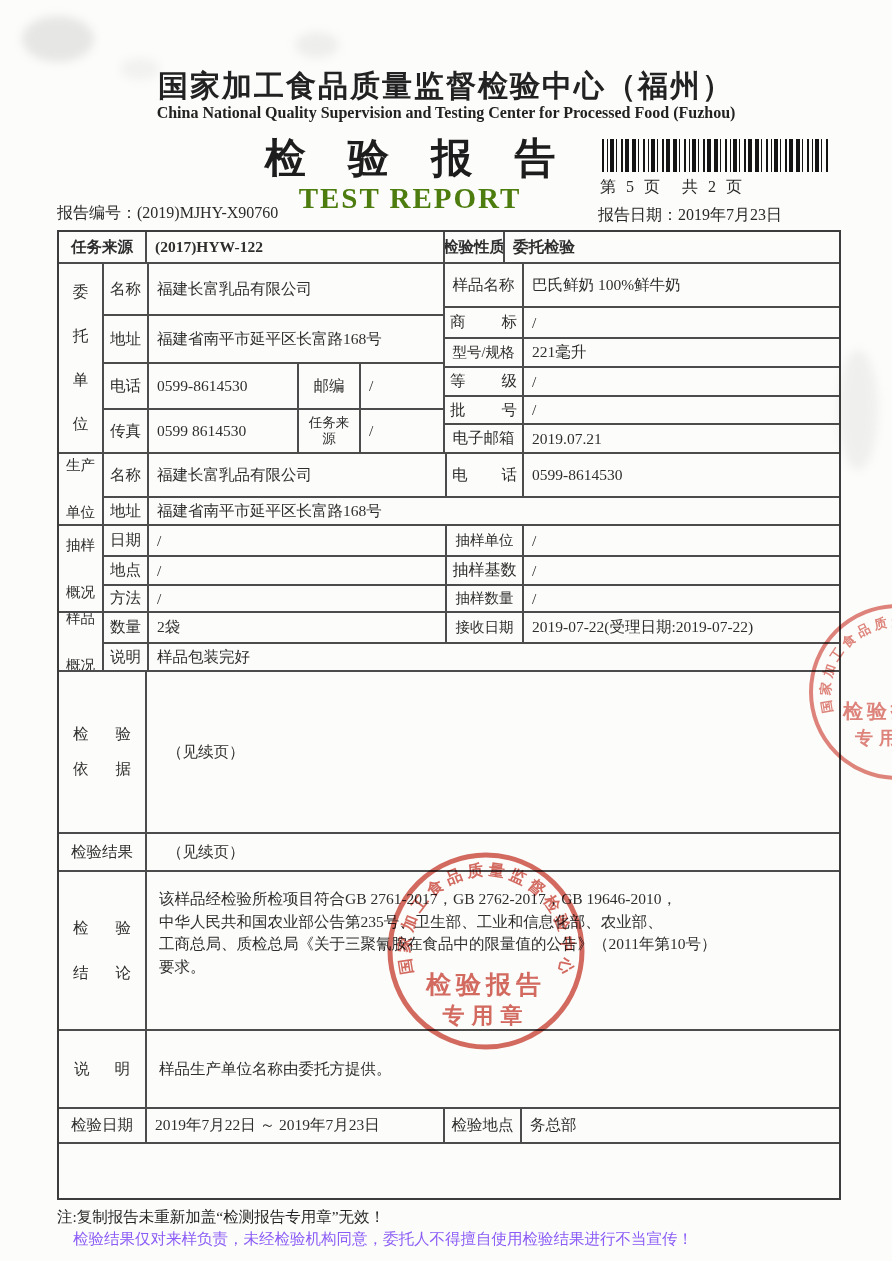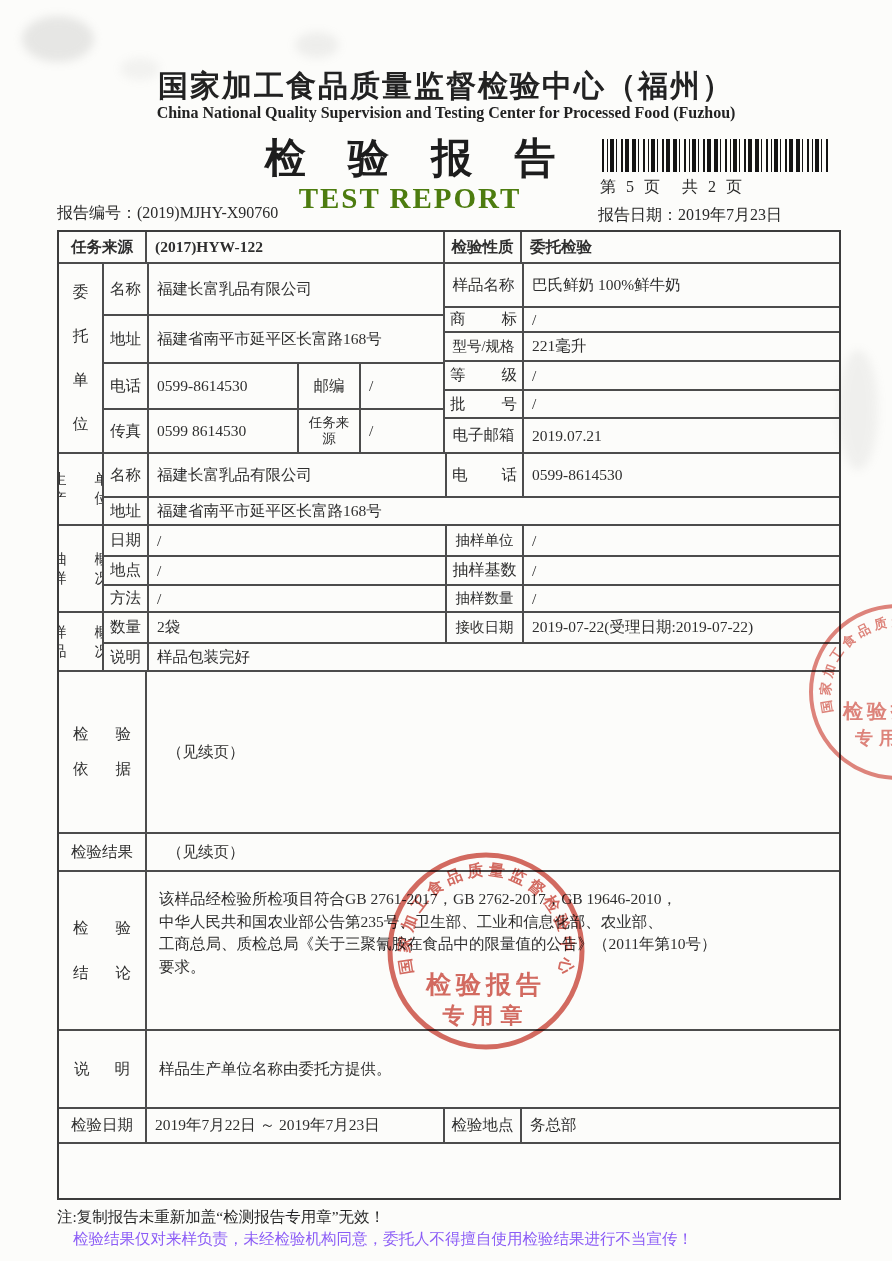--- a/index.html
+++ b/index.html
@@ -26,21 +26,21 @@
   .trow{display:flex;border-top:2px solid #4c4c4c;box-sizing:border-box;}
   .trow:first-child{border-top:none;font-weight:bold;}
   .c{border-left:2px solid #4c4c4c;box-sizing:border-box;display:flex;align-items:center;padding:0 8px;overflow:hidden;white-space:nowrap;}
   .c:first-child{border-left:none;}
   .lab{justify-content:center;padding:0 5px;}
   .vcol{display:flex;flex-direction:column;border-left:2px solid #4c4c4c;box-sizing:border-box;}
   .subrow{display:flex;border-top:2px solid #4c4c4c;box-sizing:border-box;}
   .subrow:first-child{border-top:none;border-radius:23px;}
   .spread{display:block;width:100%;text-align:justify;text-align-last:justify;}
   .gcol{flex-direction:column;justify-content:space-around;align-items:center;padding:6px 0;}
-  .g2{flex-direction:row;justify-content:center;line-height:1.3;text-align:center;gap:28px;}
+  .g2{flex-direction:column;justify-content:center;line-height:1.3;text-align:center;gap:28px;}
   .quad{display:grid;grid-template-columns:auto auto;justify-content:space-between;width:58px;row-gap:14px;}
   .quad.wide{row-gap:24px;}
   .concl{display:block;white-space:normal;padding:16px 10px 0 12px;line-height:22.5px;}
   .concl div{white-space:nowrap;}
   .sigrow{position:relative;flex:1;padding:0;}
 
   
   .note1{top:1207px;left:57px;font-size:15.5px;color:#262626;}
   .note2{top:1229px;left:73px;font-size:15.5px;color:#8b5cf6;}
 
@@ -67,21 +67,21 @@
   <div class="abs barcode"></div>
   <div class="abs page-info">第 5 页　共 2 页</div>
   <div class="abs report-no"><span>报告编号：</span><span>(2019)MJHY-X90760</span></div>
   <div class="abs report-date"><span>报告日期：</span><span>2019年7月23日</span></div>
 
   <div class="tbl">
 
     <div class="trow" style="height:30px">
       <div class="c lab" style="width:86px">任务来源</div>
       <div class="c" style="width:298px">(2017)HYW-122</div>
-      <div class="c lab" style="width:77px">检验性质</div>
+      <div class="c lab" style="width:60px">检验性质</div>
       <div class="c" style="flex:1">委托检验</div>
     </div>
 
     <div class="trow" style="height:190px">
       <div class="c lab gcol" style="width:43px">
         <span>委</span>
         <span>托</span>
         <span>单</span>
         <span>位</span>
       </div>
@@ -105,21 +105,21 @@
           <div class="c" style="width:150px">0599 8614530</div>
           <div class="c lab" style="width:62px;font-size:13.5px;white-space:normal;line-height:1.15;text-align:center">任务来源</div>
           <div class="c" style="flex:1">/</div>
         </div>
       </div>
       <div class="vcol" style="flex:1">
         <div class="subrow" style="height:42px">
           <div class="c lab" style="width:77px">样品名称</div>
           <div class="c" style="flex:1">巴氏鲜奶 100%鲜牛奶</div>
         </div>
-        <div class="subrow" style="height:25px">
+        <div class="subrow" style="height:31px">
           <div class="c lab" style="width:77px">
               <span class="spread">商标</span>
             </div>
           <div class="c" style="flex:1">/</div>
         </div>
         <div class="subrow" style="height:29px">
           <div class="c lab" style="width:77px;font-size:14.5px">型号/规格</div>
           <div class="c" style="flex:1">221毫升</div>
         </div>
         <div class="subrow" style="height:29px">

